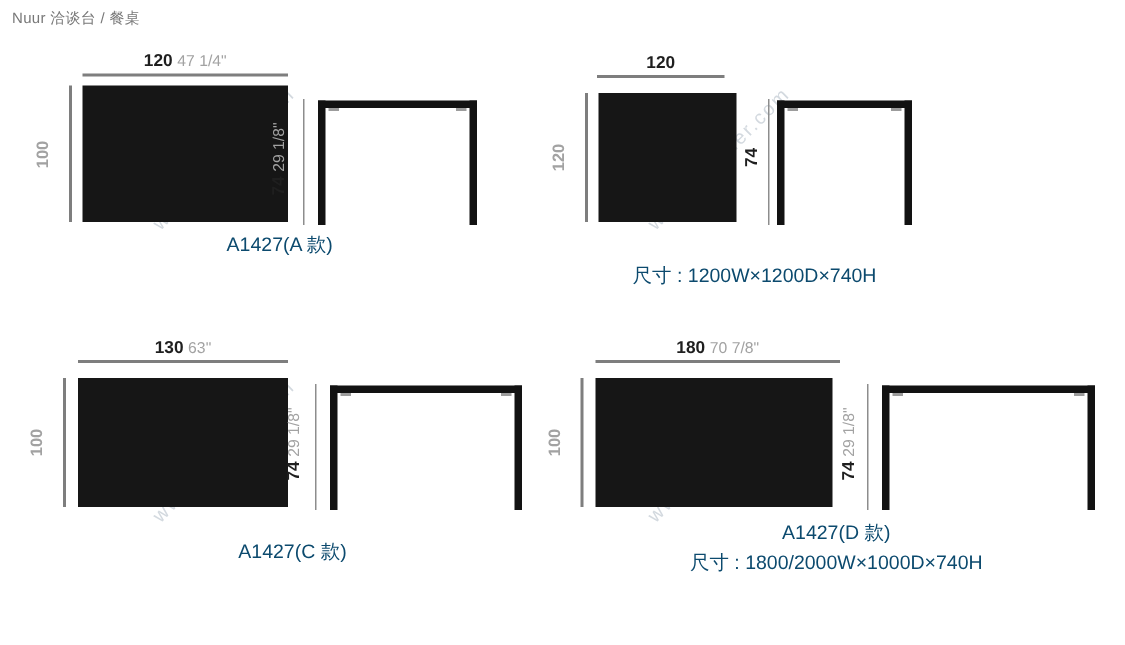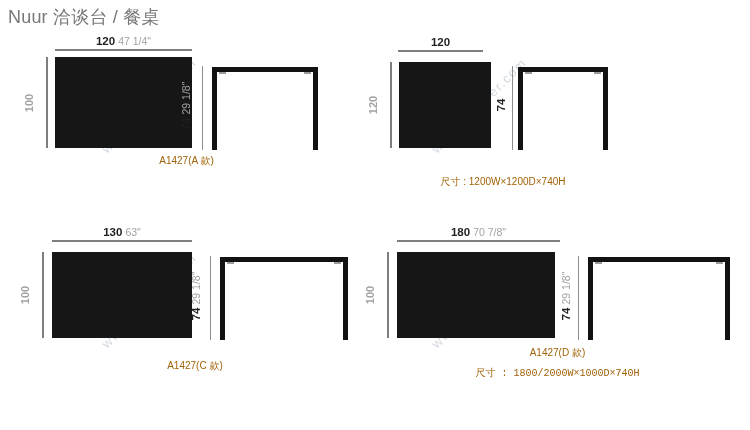--- a/index.html
+++ b/index.html
@@ -5,21 +5,21 @@
   html,body{margin:0;padding:0;background:#ffffff;}
   #stage{
     position:relative;
     width:750px;height:430px;
     background:#ffffff;
     overflow:hidden;
     font-family:"Liberation Sans","DejaVu Sans",sans-serif;
   }
   .page-title{
     position:absolute;left:8px;top:5px;
-    font-size:18px;color:#787878;letter-spacing:.2px;
+    font-size:10px;color:#787878;letter-spacing:.2px;
   }
   
   .wm{
     position:absolute;
     transform:rotate(-45deg);
     font-size:13px;color:#ccd3da;letter-spacing:1.5px;
     white-space:nowrap;pointer-events:none;opacity:.85;
   }
   
   .dim-h-line{position:absolute;height:2px;background:#7e7e7e;}
@@ -34,21 +34,21 @@
   .rot-wrap{position:absolute;display:flex;align-items:center;justify-content:center;}
   .rot{transform:rotate(-90deg);white-space:nowrap;font-size:11px;color:#a2a2a2;}
   
   .tabletop{position:absolute;background:#161616;}
   .elev-bar{position:absolute;height:5px;background:#121212;}
   .elev-leg{position:absolute;width:5px;background:#121212;}
   .notch{position:absolute;height:2px;width:7px;background:#9c9c9c;}
   
   .model,.size{
     position:absolute;text-align:center;white-space:nowrap;
-    font-size:10px;color:#a16207;
+    font-size:13px;color:#0c4a6e;
   }
 </style>
 </head>
 <body>
 
 <div id="stage">
 
   <div class="page-title">Nuur 洽谈台 / 餐桌</div>
 
   <div class="wm" style="left:85px;top:98px;">www.onsuner.com</div>
@@ -132,15 +132,15 @@
   <div class="rot-wrap" style="left:556px;top:250px;width:20px;height:92px;">
     <span class="rot"><b class="cm">74</b> <span class="in">29 1/8"</span></span>
   </div>
   <div class="thin-v-line" style="left:578px;top:256px;height:84px;"></div>
   <div class="elev-bar" style="left:588px;top:257px;width:142px;"></div>
   <div class="elev-leg" style="left:588px;top:257px;height:83px;"></div>
   <div class="elev-leg" style="left:725px;top:257px;height:83px;"></div>
   <div class="notch" style="left:595px;top:262px;"></div>
   <div class="notch" style="left:716px;top:262px;"></div>
   <div class="model" style="left:420px;top:346px;width:275px;">A1427(D 款)</div>
-  <div class="size" style="left:420px;top:366px;width:275px;font-family:Liberation Mono, monospace;">尺寸 : 1800/2000W×1000D×740H</div>
+  <div class="size" style="left:420px;top:366px;width:275px;">尺寸 : 1800/2000W×1000D×740H</div>
 
 </div>
 
 </body></html>

